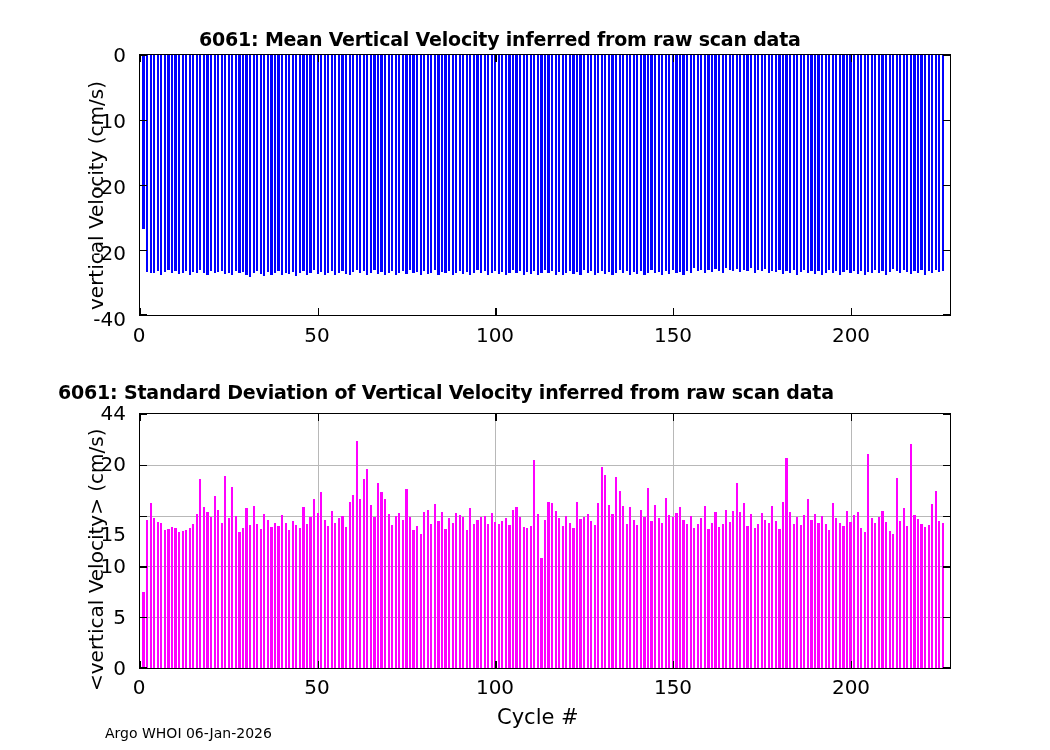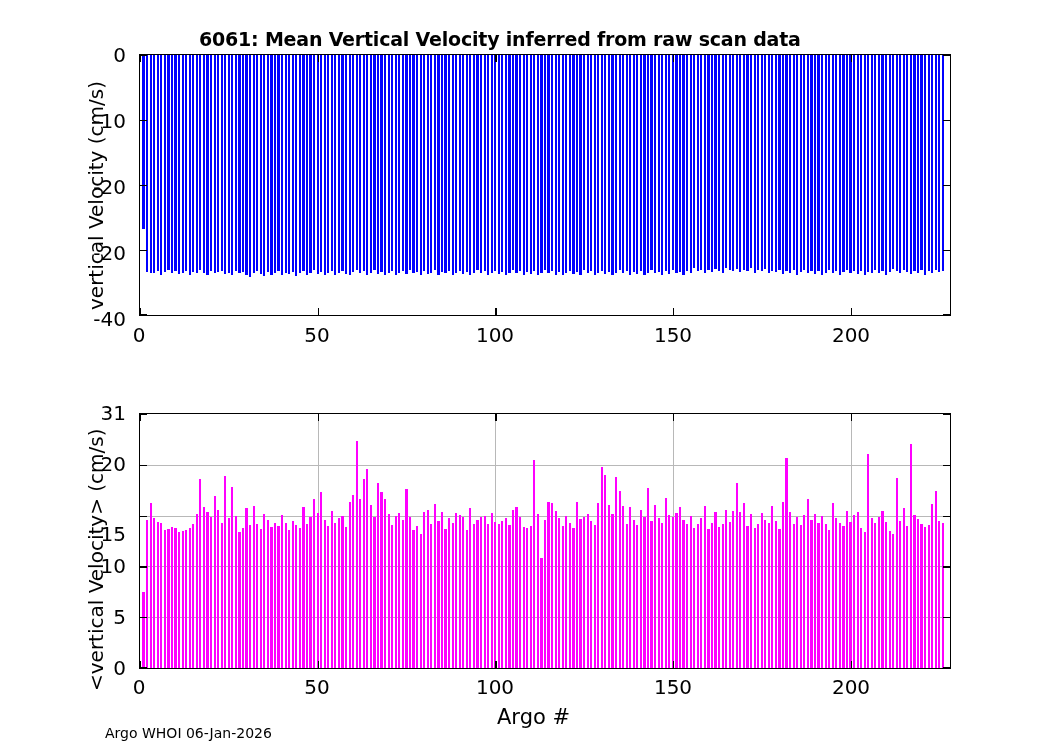--- a/index.html
+++ b/index.html
@@ -400,37 +400,38 @@
         <div class="tick-x-t" style="left: 355.263px;"></div>
         <div class="tick-x" style="left: 532.895px;"></div>
         <div class="tick-x-t" style="left: 532.895px;"></div>
         <div class="tick-x" style="left: 710.526px;"></div>
         <div class="tick-x-t" style="left: 710.526px;"></div>
       </div>
   </div>
 
   <div class="panel" style="left:0; top:370px; width:1050px; height:380px;">
 
+    <div class="plot-title" style="left:58px; top:11px;">6061: Standard Deviation of Vertical Velocity inferred from raw scan data</div>
 
     <div class="ylabel" style="left:84px; top:321px;">&lt;vertical Velocity&gt; (cm/s)</div>
 
-    <div class="ticklabel-y" style="left:30px; top:33px;  width:96px;">31</div>
+    <div class="ticklabel-y" style="left:30px; top:33px;  width:96px;">44</div>
     <div class="ticklabel-y" style="left:30px; top:84px;  width:96px;">20</div>
     <div class="ticklabel-y" style="left:30px; top:135px; width:96px;margin-top:19px;">15</div>
     <div class="ticklabel-y" style="left:30px; top:186px; width:96px;text-align:right;">10</div>
     <div class="ticklabel-y" style="left:30px; top:237px; width:96px;">5</div>
     <div class="ticklabel-y" style="left:30px; top:288px; width:96px;">0</div>
 
     <div class="ticklabel-x" style="left:109px; top:307px; width:60px;">0</div>
     <div class="ticklabel-x" style="left:287px; top:307px; width:60px;">50</div>
     <div class="ticklabel-x" style="left:465px; top:307px; width:60px;">100</div>
     <div class="ticklabel-x" style="left:643px; top:307px; width:60px;">150</div>
     <div class="ticklabel-x" style="left:821px; top:307px; width:60px;">200</div>
 
-    <div class="xlabel" style="left:497px; top:335px;">Argo #</div>
+    <div class="xlabel" style="left:497px; top:335px;">Cycle #</div>
 
     <div class="axes" id="axes-std" style="left:139px; top:43px; width:812px; height:256px;">
         <div class="gridline" style="top: 203.2px;"></div>
         <div class="gridline" style="top: 152.4px;"></div>
         <div class="gridline" style="top: 101.6px;"></div>
         <div class="gridline" style="top: 50.8px;"></div>
         <div class="gridline-v" style="left: 177.632px;"></div>
         <div class="gridline-v" style="left: 355.263px;"></div>
         <div class="gridline-v" style="left: 532.895px;"></div>
         <div class="gridline-v" style="left: 710.526px;"></div>

